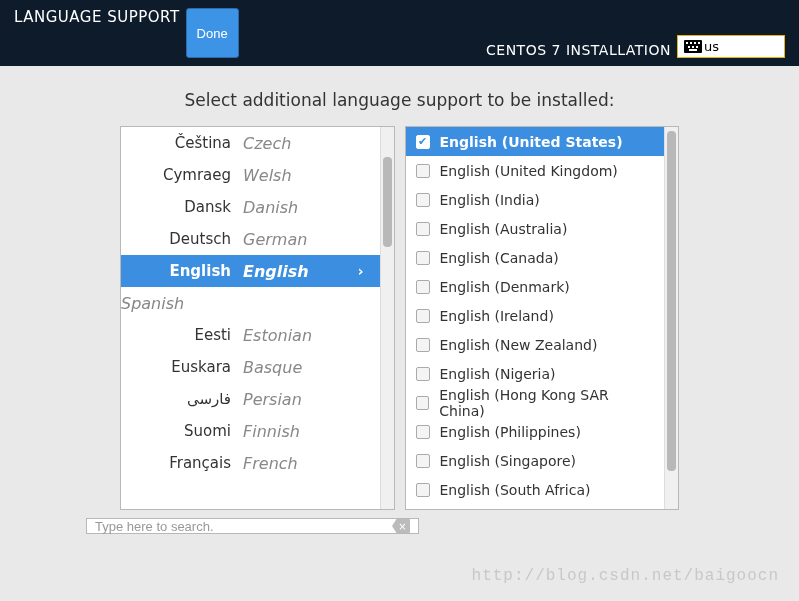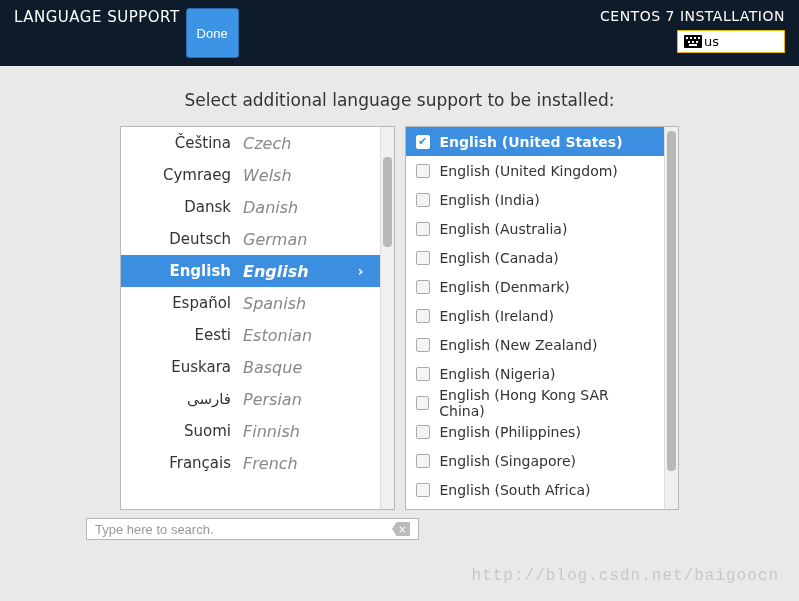--- a/index.html
+++ b/index.html
@@ -24,21 +24,21 @@
 .done-btn {
   background: #3d94e6;
   border: 1px solid #2a6ba8;
   border-radius: 3px;
   color: #fff;
   font-size: 13px;
   padding: 4px 10px;
   width: fit-content;
   cursor: pointer;
 }
-.header-right { display: flex; flex-direction: column; gap: 6px; align-items: flex-end; }
+.header-right { display: flex; flex-direction: row; gap: 6px; align-items: flex-end; }
 .installer-title { font-size: 14px; letter-spacing: 0.5px; }
 .keyboard-ind {
   background: #fff;
   color: #000;
   padding: 3px 6px;
   display: flex;
   align-items: center;
   gap: 2px;
   width: 108px;
   border: 1px solid #eab308;
@@ -139,21 +139,21 @@
 }
 .left-panel .scroll-thumb { top: 30px; height: 90px; }
 .right-panel .scroll-thumb { top: 4px; height: 340px; }
 .search-row {
   margin: 8px 86px 0;
   width: 333px;
 }
 .search-box {
   background: #fff;
   border: 1px solid #b8b8b8;
-  height: 22px;
+  height: 16px;
   display: flex;
   align-items: center;
   padding: 0 8px;
 }
 .search-input {
   flex: 1;
   border: none;
   outline: none;
   font-size: 13px;
   color: #333;
@@ -217,21 +217,20 @@
         <div class="lang-row">
           <span class="lang-native">Deutsch</span>
           <span class="lang-english">German</span>
         </div>
         <div class="lang-row selected">
           <span class="lang-native">English</span>
           <span class="lang-english">English</span>
           <span class="chevron">›</span>
         </div>
         <div class="lang-row">
-          <span class="lang-native">Español</span>
           <span class="lang-english">Spanish</span>
         </div>
         <div class="lang-row">
           <span class="lang-native">Eesti</span>
           <span class="lang-english">Estonian</span>
         </div>
         <div class="lang-row">
           <span class="lang-native">Euskara</span>
           <span class="lang-english">Basque</span>
         </div>

